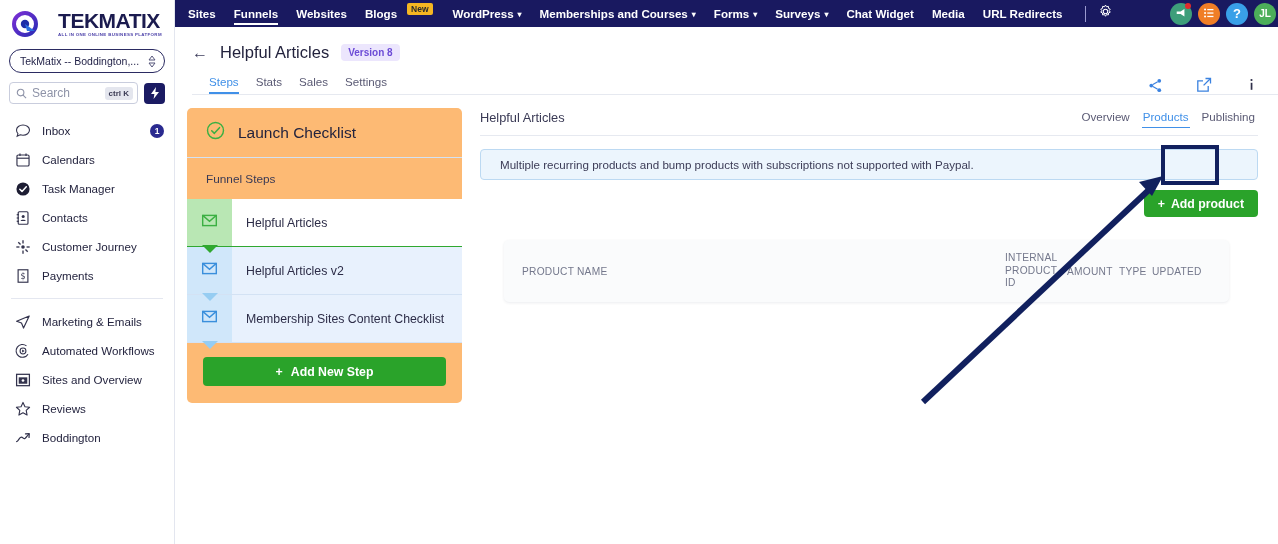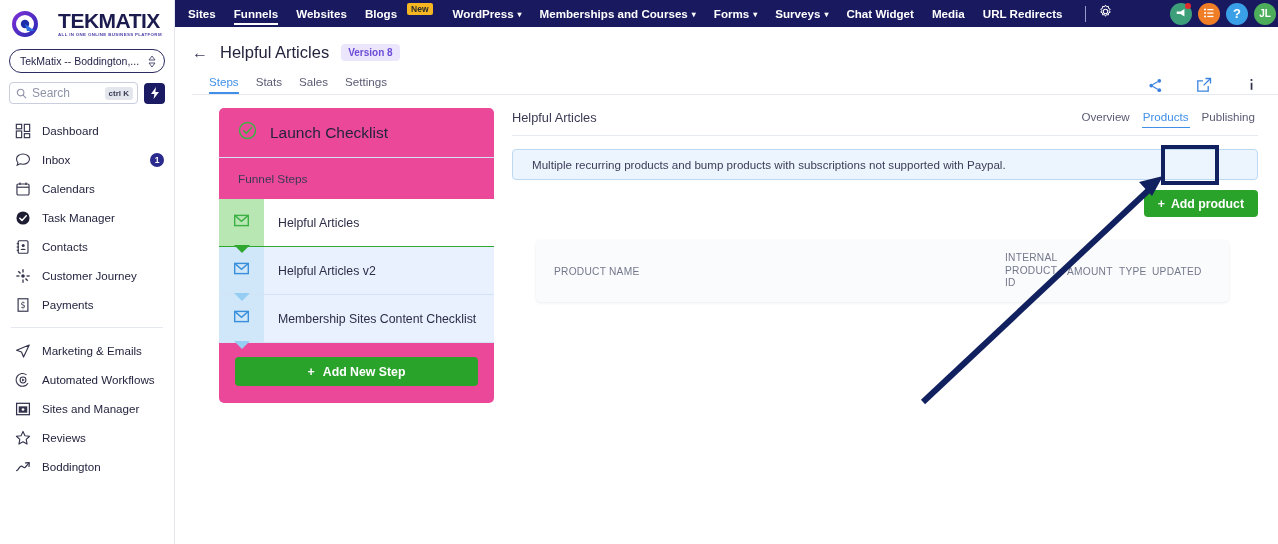--- a/index.html
+++ b/index.html
@@ -166,25 +166,24 @@
     content: ""; position: absolute; left: 0; right: 0; bottom: 0;
     height: 2.5px; background: #4090e8;
   }
   .head-rule { height: 1px; background: #e6e9f0; margin-top: 0px; }
 
   .body-area { display: flex; padding: 13px 0 0 12px; gap: 18px; }
 
   
   .checklist {
     width: 275px; flex: 0 0 275px;
-    background: #ec4899;
+    background: #fdba74;
     border-radius: 5px;
     overflow: hidden;
     align-self: flex-start;
-    margin-left: 32px;
   }
   .cl-head {
     display: flex; align-items: center; gap: 13px;
     padding: 13px 0 13px 19px;
     border-bottom: 1px solid #d3e2f4;
   }
   .cl-head-title { font-size: 15.5px; color: #23233d; }
   .cl-sub { font-size: 11.8px; color: #3a3a55; padding: 14px 0 13px 19px; }
   .steps-list { position: relative; }
   .step-row { display: flex; align-items: stretch; min-height: 48px; position: relative; }
@@ -322,31 +321,20 @@
         <svg width="10" height="12" viewBox="0 0 10 12">
             <path d="M6 0 L1 7 L4.4 7 L3.6 12 L9 5 L5.4 5 Z" fill="#ffffff"></path>
           </svg>
       </div>
     </div>
 
     <nav class="nav">
       <div class="nav-item">
         <span class="nav-ico">
           <svg width="16" height="16" viewBox="0 0 18 18">
-              <rect x="1.5" y="1.5" width="6" height="5" fill="none" stroke="#33334d" stroke-width="1.3"></rect>
-              <rect x="10.5" y="1.5" width="6" height="8" fill="none" stroke="#33334d" stroke-width="1.3"></rect>
-              <rect x="1.5" y="9" width="6" height="7.5" fill="none" stroke="#33334d" stroke-width="1.3"></rect>
-              <rect x="10.5" y="12" width="6" height="4.5" fill="none" stroke="#33334d" stroke-width="1.3"></rect>
-            </svg>
-        </span>
-        <span class="nav-label">Dashboard</span>
-      </div>
-      <div class="nav-item">
-        <span class="nav-ico">
-          <svg width="16" height="16" viewBox="0 0 18 18">
               <path d="M9 2.2 C13.2 2.2 16.3 4.8 16.3 8 C16.3 11.2 13.2 13.8 9 13.8 C7.8 13.8 6.7 13.6 5.8 13.3 L2.4 15 L3.3 11.9 C2.2 10.9 1.7 9.5 1.7 8 C1.7 4.8 4.8 2.2 9 2.2 Z" fill="none" stroke="#33334d" stroke-width="1.2"></path>
             </svg>
         </span>
         <span class="nav-label">Inbox</span>
         <span class="nav-badge">1</span>
       </div>
       <div class="nav-item">
         <span class="nav-ico">
           <svg width="16" height="16" viewBox="0 0 18 18">
               <rect x="2.2" y="3.4" width="13.6" height="12.4" rx="1.5" fill="none" stroke="#33334d" stroke-width="1.3"></rect>
@@ -424,21 +412,21 @@
         <span class="nav-label">Automated Workflows</span>
       </div>
       <div class="nav-item">
         <span class="nav-ico">
           <svg width="16" height="16" viewBox="0 0 18 18">
               <rect x="1.8" y="2.6" width="14.4" height="12.8" fill="none" stroke="#33334d" stroke-width="1.4"></rect>
               <rect x="4.2" y="6" width="9.6" height="7.2" fill="#33334d"></rect>
               <circle cx="9" cy="9.6" r="1.5" fill="#ffffff"></circle>
             </svg>
         </span>
-        <span class="nav-label">Sites and Manager</span>
+        <span class="nav-label">Sites and Overview</span>
       </div>
       <div class="nav-item">
         <span class="nav-ico">
           <svg width="16" height="16" viewBox="0 0 18 18">
               <path d="M9 1.6 L11.2 6.4 L16.4 7 L12.6 10.6 L13.6 15.8 L9 13.2 L4.4 15.8 L5.4 10.6 L1.6 7 L6.8 6.4 Z" fill="none" stroke="#33334d" stroke-width="1.25" stroke-linejoin="round"></path>
             </svg>
         </span>
         <span class="nav-label">Reviews</span>
       </div>
       <div class="nav-item">

